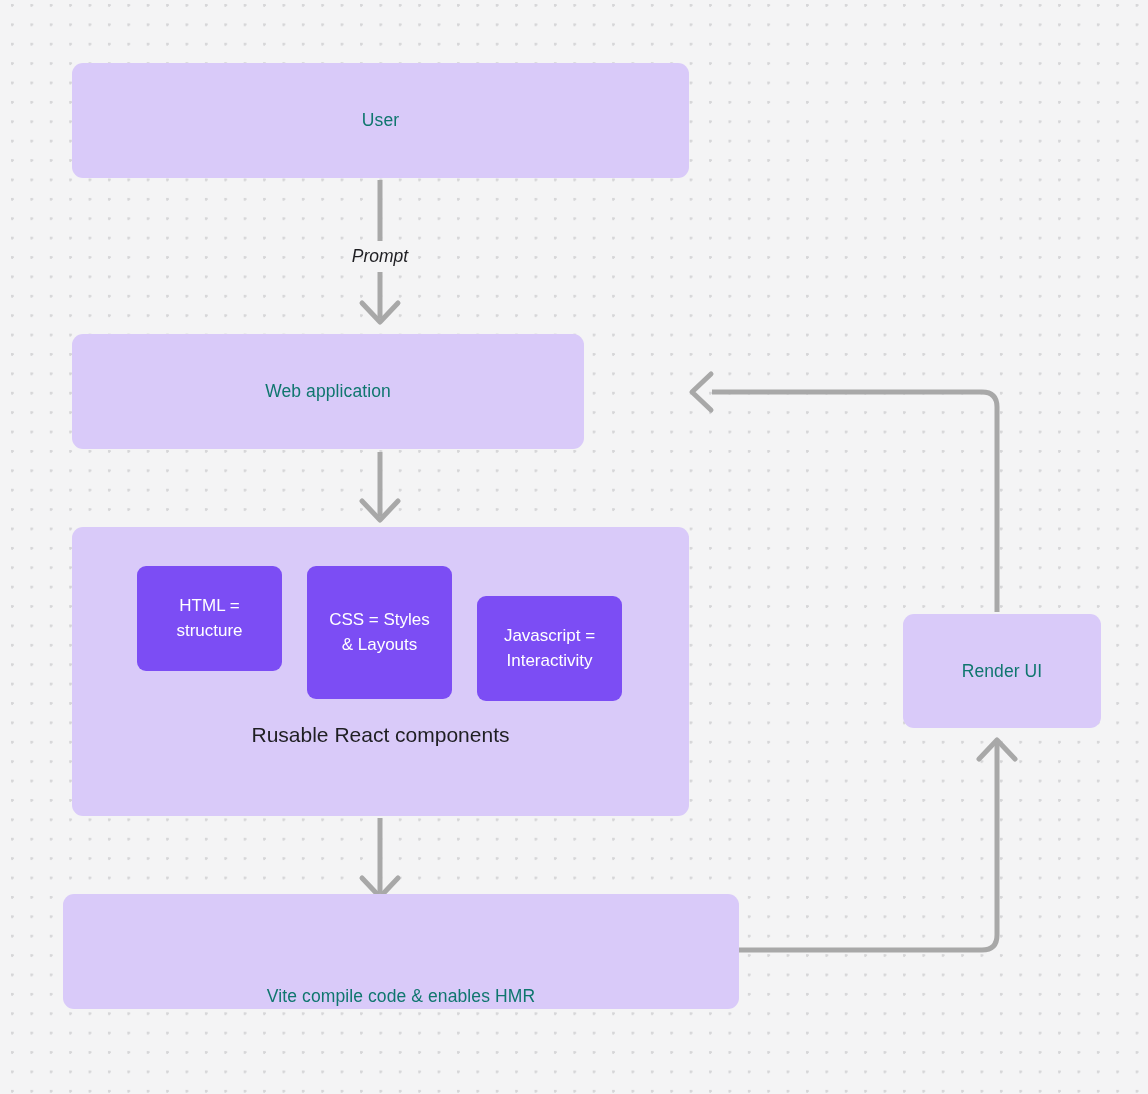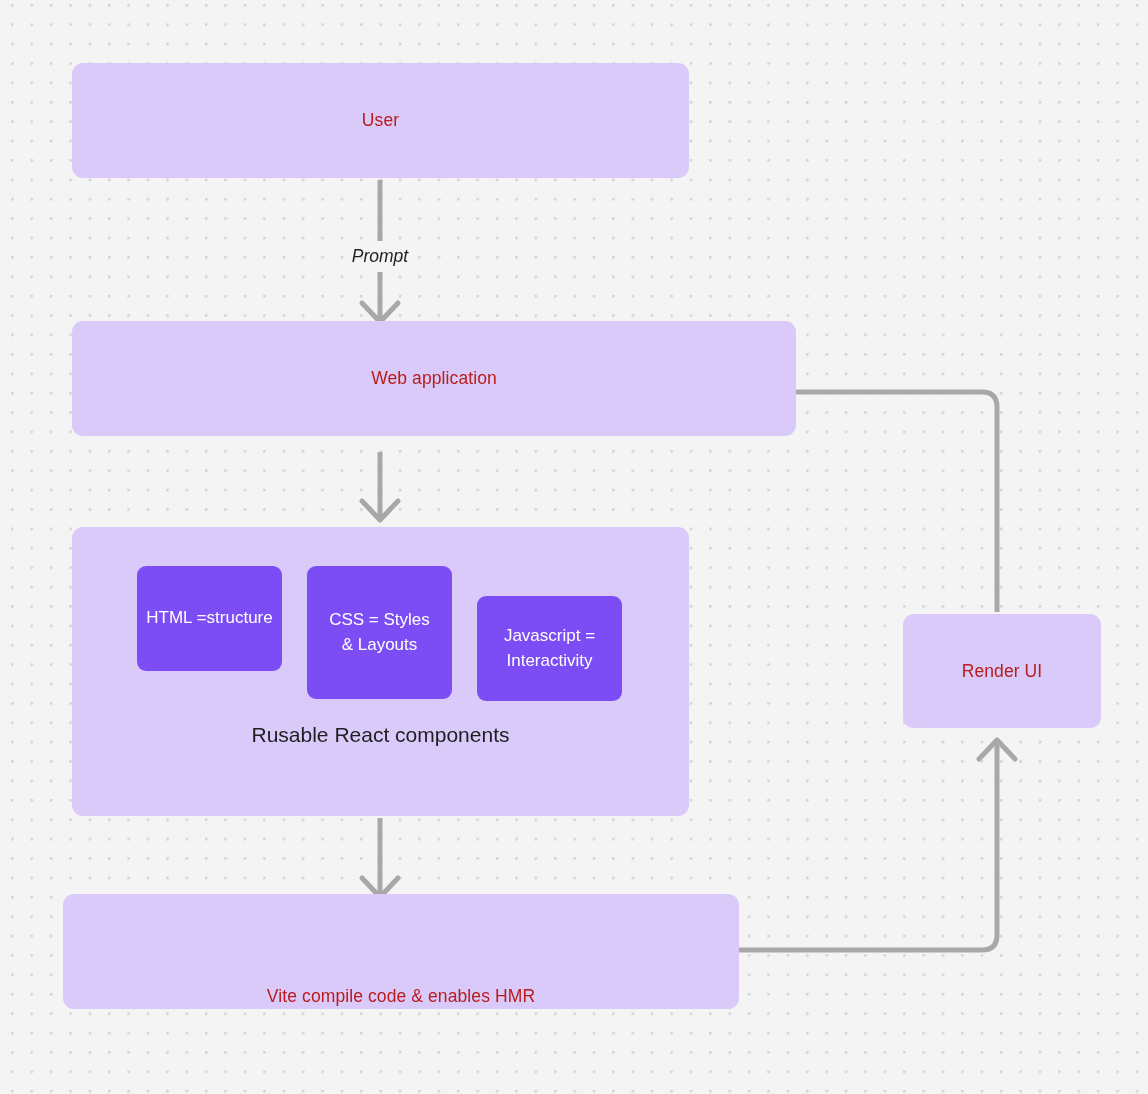--- a/index.html
+++ b/index.html
@@ -24,21 +24,21 @@
   }
   .node {
     position: absolute;
     box-sizing: border-box;
     display: flex;
     align-items: center;
     justify-content: center;
     text-align: center;
     border-radius: 11px;
     background: #d9caf9;
-    color: #b91c1c;
+    color: #0f766e;
     font-size: 17.5px;
     line-height: 1.42;
     letter-spacing: 0.1px;
     -webkit-font-smoothing: antialiased;
   }
   .node-inner {
     position: absolute;
     box-sizing: border-box;
     display: flex;
     align-items: center;
@@ -118,28 +118,28 @@
   </svg>
 
   <div class="node" style="left:72px; top:63px; width:617px; height:115px;">
     <span>User</span>
   </div>
 
   <div class="edge-label" style="left:330px; top:248px; width:100px;font-style:italic;">
     <span>Prompt</span>
   </div>
 
-  <div class="node" style="left:72px; top:321px; width:724px; height:115px;">
+  <div class="node" style="left:72px; top:334px; width:512px; height:115px;">
     <span>Web application</span>
   </div>
 
   <div class="node" style="left:72px; top:527px; width:617px; height:289px; display:block;">
   </div>
 
-  <div class="node-inner" style="left:137px; top:566px; width:145px; height:105px; flex-direction:row;">
+  <div class="node-inner" style="left:137px; top:566px; width:145px; height:105px; flex-direction:column;">
     <span>HTML =</span>
     <span>structure</span>
   </div>
 
   <div class="node-inner" style="left:307px; top:566px; width:145px; height:133px; flex-direction:column;">
     <span>CSS = Styles</span>
     <span>&amp; Layouts</span>
   </div>
 
   <div class="node-inner" style="left:477px; top:566px; width:145px; height:105px; flex-direction:column;margin-top:30px;">

